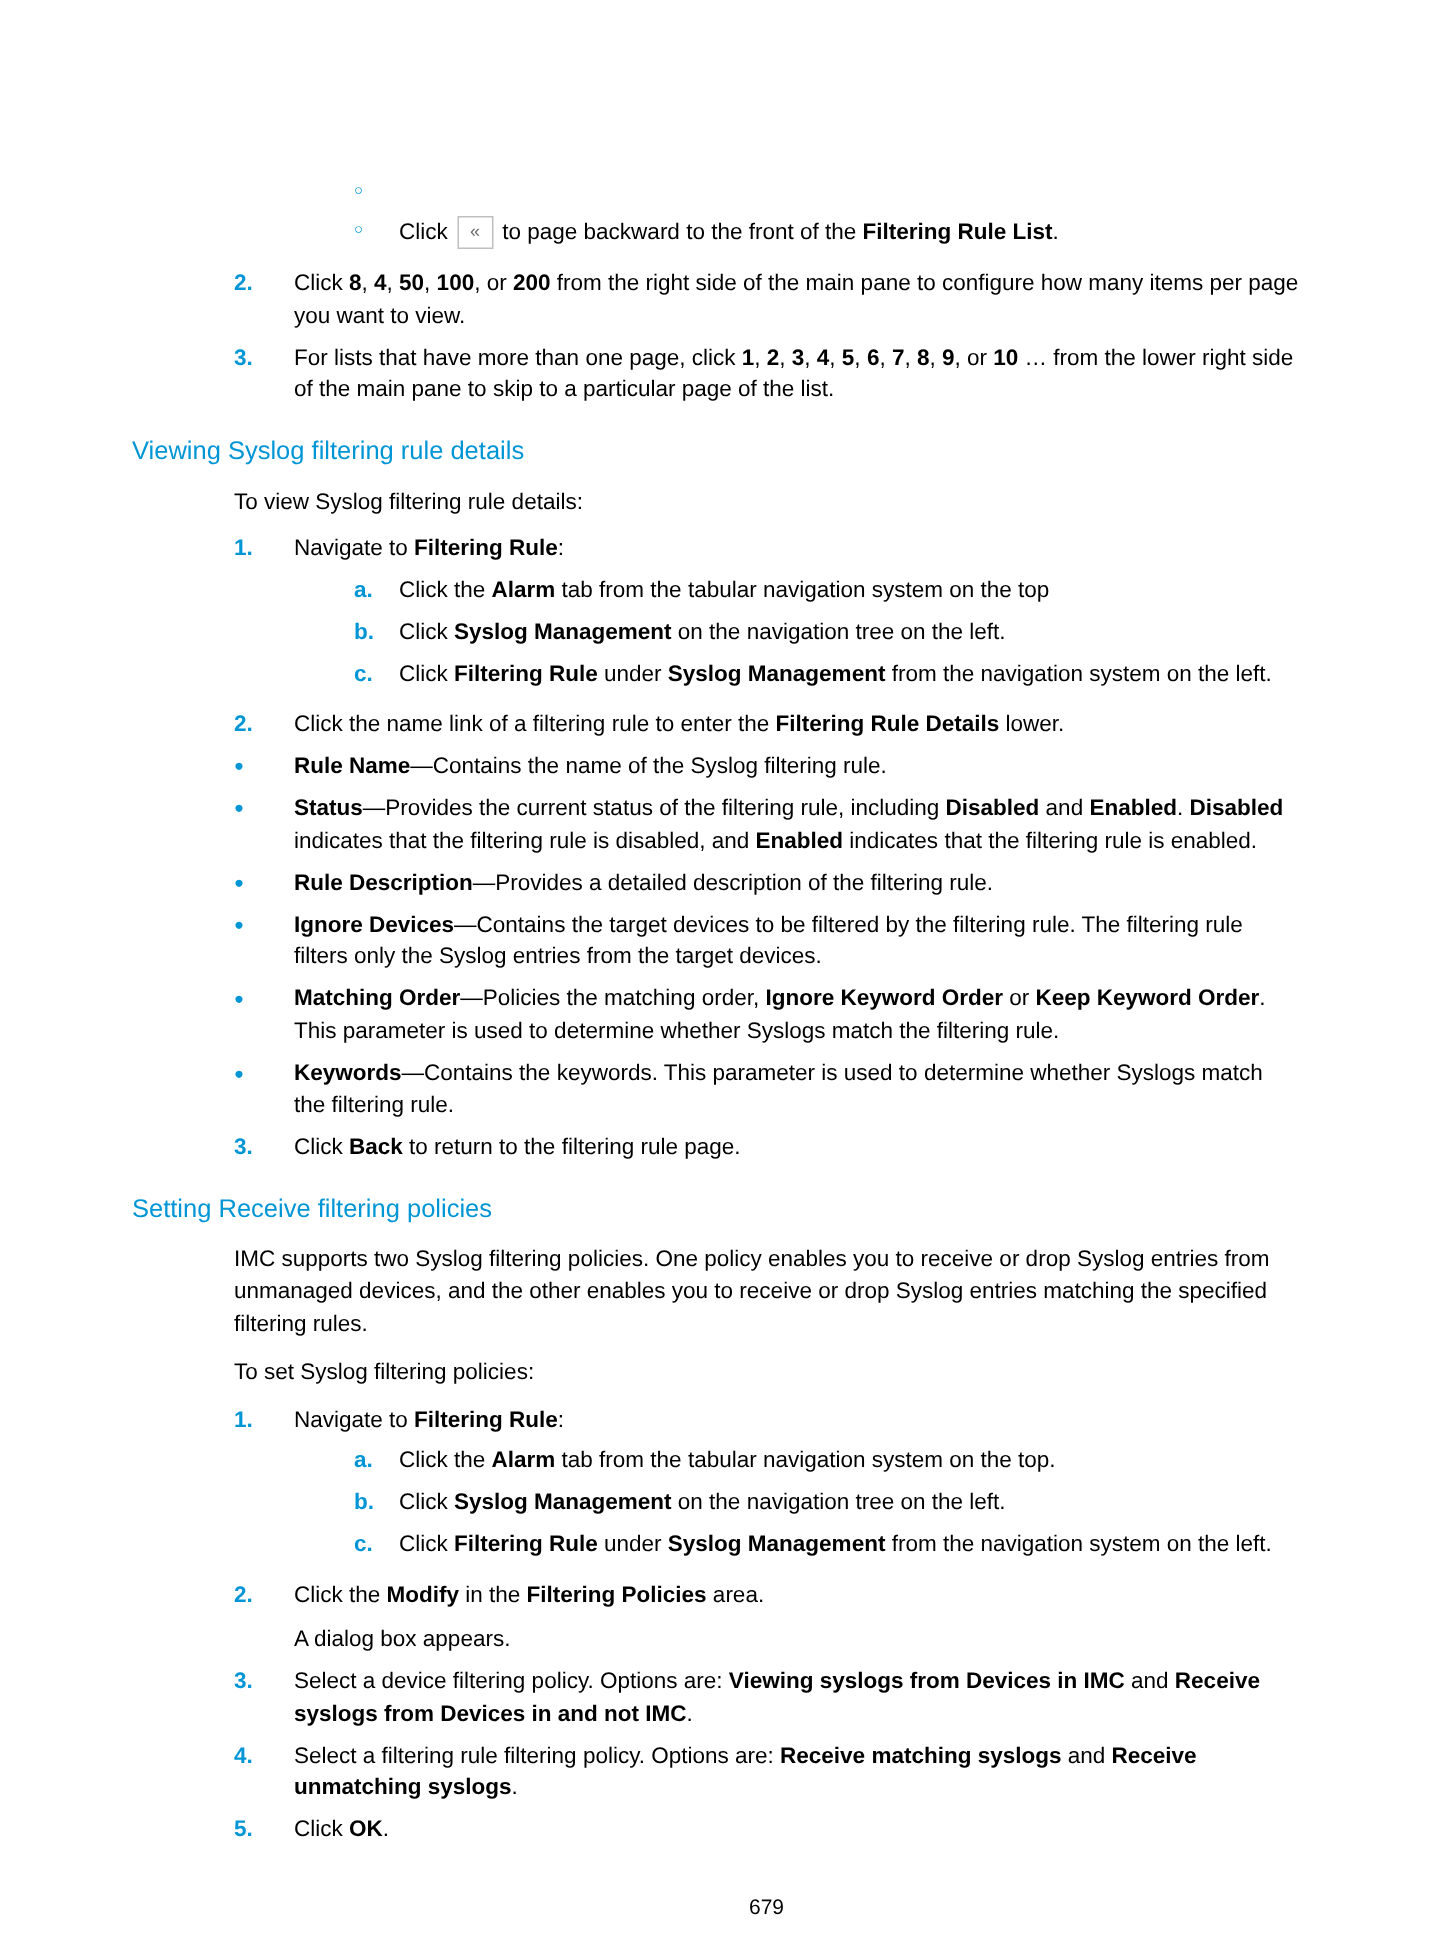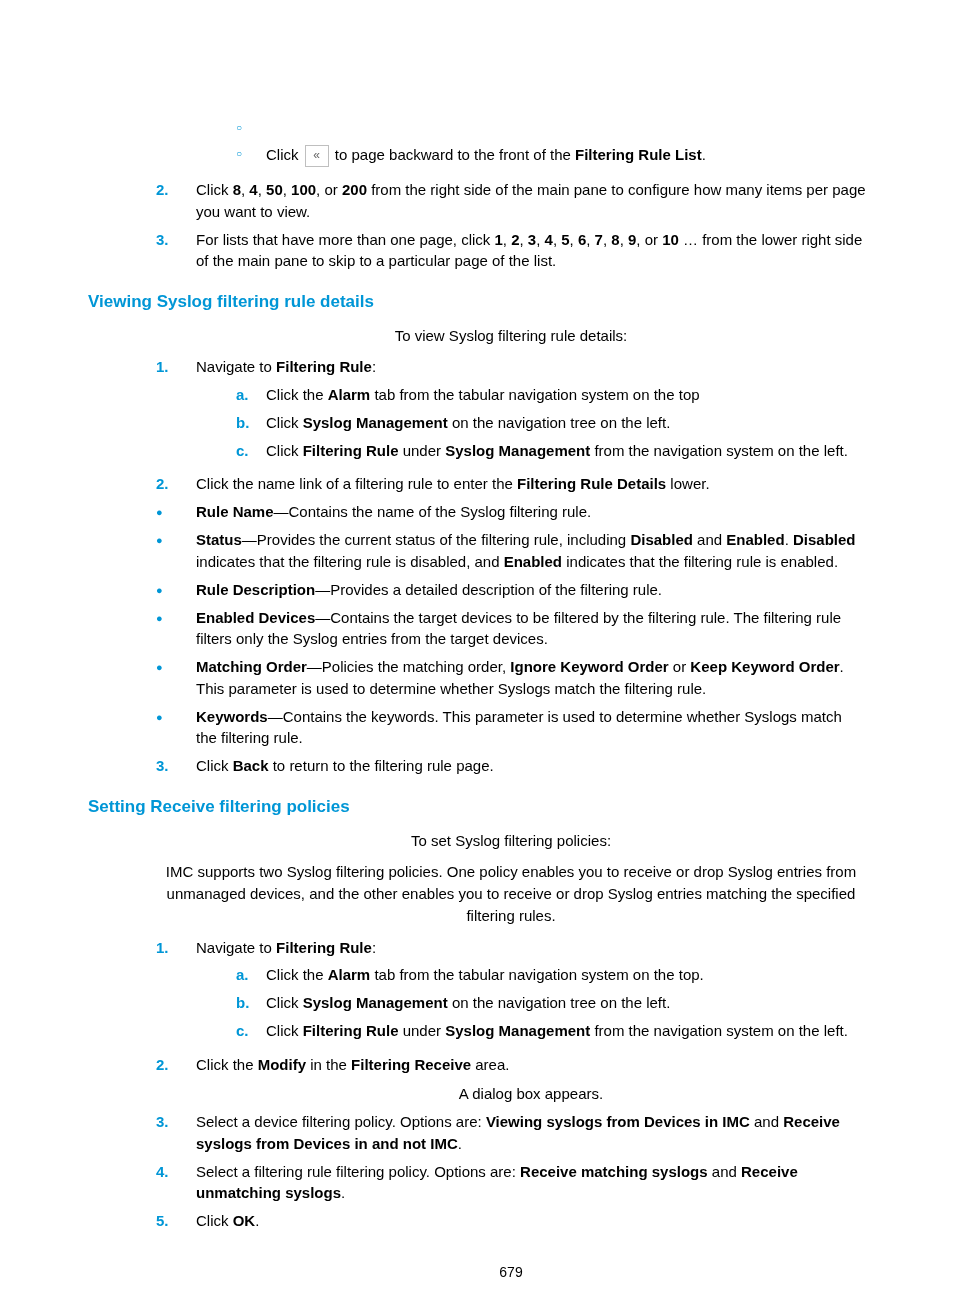--- a/index.html
+++ b/index.html
@@ -18,21 +18,21 @@
     box-sizing: border-box;
     padding: 106px 88px 40px 88px;
     position: relative;
   }
   .content {
     padding-left: 68px; 
   }
   .heading {
     color: #0096d6;
     font-size: 17px;
-    font-weight: bold;
+    font-weight: normal;
     margin: 18px 0 8px -68px;
   }
   .ol-num, .ol-alpha, .ul-bullet, .ul-circ {
     list-style: none;
     padding: 0;
     margin: 0;
   }
   .ol-num > li,
   .ul-bullet > li {
     display: flex;
@@ -73,21 +73,20 @@
     flex: 1 1 auto;
   }
   .ul-circ > li > .marker {
     flex: 0 0 30px;
     color: #0096d6;
     font-size: 10px;
     line-height: 20px;
   }
   .para {
     margin: 10px 0;
-    text-align: center;
   }
   .inline-icon {
     display: inline-block;
     width: 22px;
     height: 20px;
     border: 1px solid #bfbfbf;
     vertical-align: middle;
     text-align: center;
     line-height: 18px;
     font-size: 12px;
@@ -182,42 +181,42 @@
       <li>
           <span class="marker">●</span>
           <div class="li-body"><b>Status</b><span>—Provides the current status of the filtering rule, including </span><b>Disabled</b><span> and </span><b>Enabled</b><span>. </span><b>Disabled</b><span> indicates that the filtering rule is disabled, and </span><b>Enabled</b><span> indicates that the filtering rule is enabled.</span></div>
         </li>
       <li>
           <span class="marker">●</span>
           <div class="li-body"><b>Rule Description</b><span>—Provides a detailed description of the filtering rule.</span></div>
         </li>
       <li>
           <span class="marker">●</span>
-          <div class="li-body"><b>Enabled Devices</b><span>—Contains the target devices to be filtered by the filtering rule. The filtering rule filters only the Syslog entries from the target devices.</span></div>
+          <div class="li-body"><b>Ignore Devices</b><span>—Contains the target devices to be filtered by the filtering rule. The filtering rule filters only the Syslog entries from the target devices.</span></div>
         </li>
       <li>
           <span class="marker">●</span>
           <div class="li-body"><b>Matching Order</b><span>—Policies the matching order, </span><b>Ignore Keyword Order</b><span> or </span><b>Keep Keyword Order</b><span>. This parameter is used to determine whether Syslogs match the filtering rule.</span></div>
         </li>
       <li>
           <span class="marker">●</span>
           <div class="li-body"><b>Keywords</b><span>—Contains the keywords. This parameter is used to determine whether Syslogs match the filtering rule.</span></div>
         </li>
     </ul>
 
     <ul class="ol-num">
       <li>
         <span class="marker">3.</span>
         <div class="li-body"><span>Click </span><b>Back</b><span> to return to the filtering rule page.</span></div>
       </li>
     </ul>
 
     <div class="heading">Setting Receive filtering policies</div>
+    <div class="para">IMC supports two Syslog filtering policies. One policy enables you to receive or drop Syslog entries from unmanaged devices, and the other enables you to receive or drop Syslog entries matching the specified filtering rules.</div>
     <div class="para">To set Syslog filtering policies:</div>
-    <div class="para">IMC supports two Syslog filtering policies. One policy enables you to receive or drop Syslog entries from unmanaged devices, and the other enables you to receive or drop Syslog entries matching the specified filtering rules.</div>
 
     <ul class="ol-num">
       <li>
         <span class="marker">1.</span>
         <div class="li-body">
           <span>Navigate to </span><b>Filtering Rule</b><span>:</span>
           <ul class="ol-alpha">
             <li>
               <span class="marker">a.</span>
               <div class="li-body"><span>Click the </span><b>Alarm</b><span> tab from the tabular navigation system on the top.</span></div>
@@ -232,21 +231,21 @@
                 <span>Click </span><b>Filtering Rule</b><span> under </span><b>Syslog Management</b><span> from the navigation system on the left.</span>
               </div>
             </li>
           </ul>
         </div>
       </li>
 
       <li>
         <span class="marker">2.</span>
         <div class="li-body">
-          <span>Click the </span><b>Modify</b><span> in the </span><b>Filtering Receive</b><span> area.</span>
+          <span>Click the </span><b>Modify</b><span> in the </span><b>Filtering Policies</b><span> area.</span>
           <div class="para" style="margin:8px 0 0 0">A dialog box appears.</div>
         </div>
       </li>
 
       <li>
         <span class="marker">3.</span>
         <div class="li-body"><span>Select a device filtering policy. Options are: </span><b>Viewing syslogs from Devices in IMC</b><span> and </span><b>Receive syslogs from Devices in and not IMC</b><span>.</span></div>
       </li>
 
       <li>

